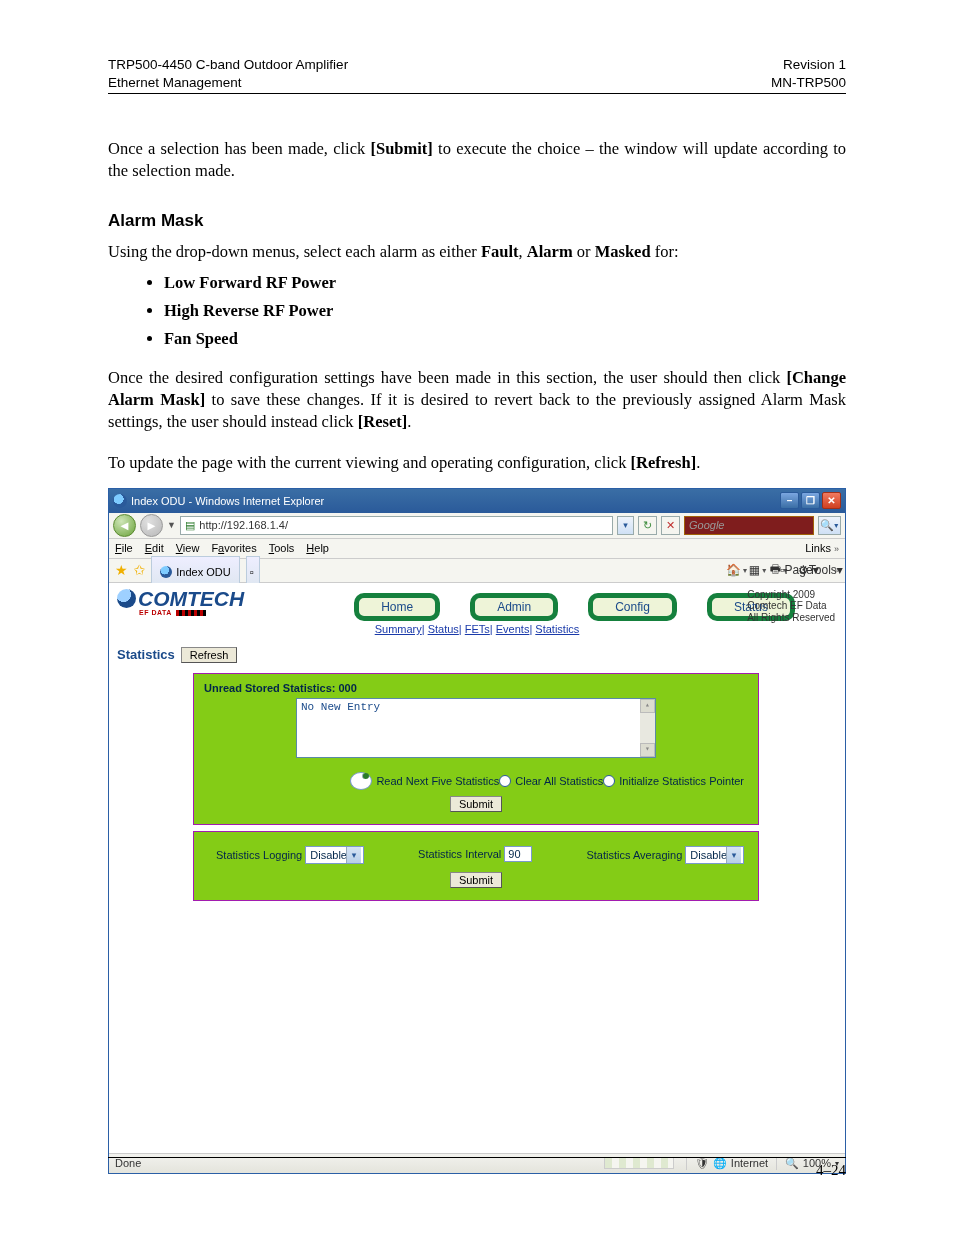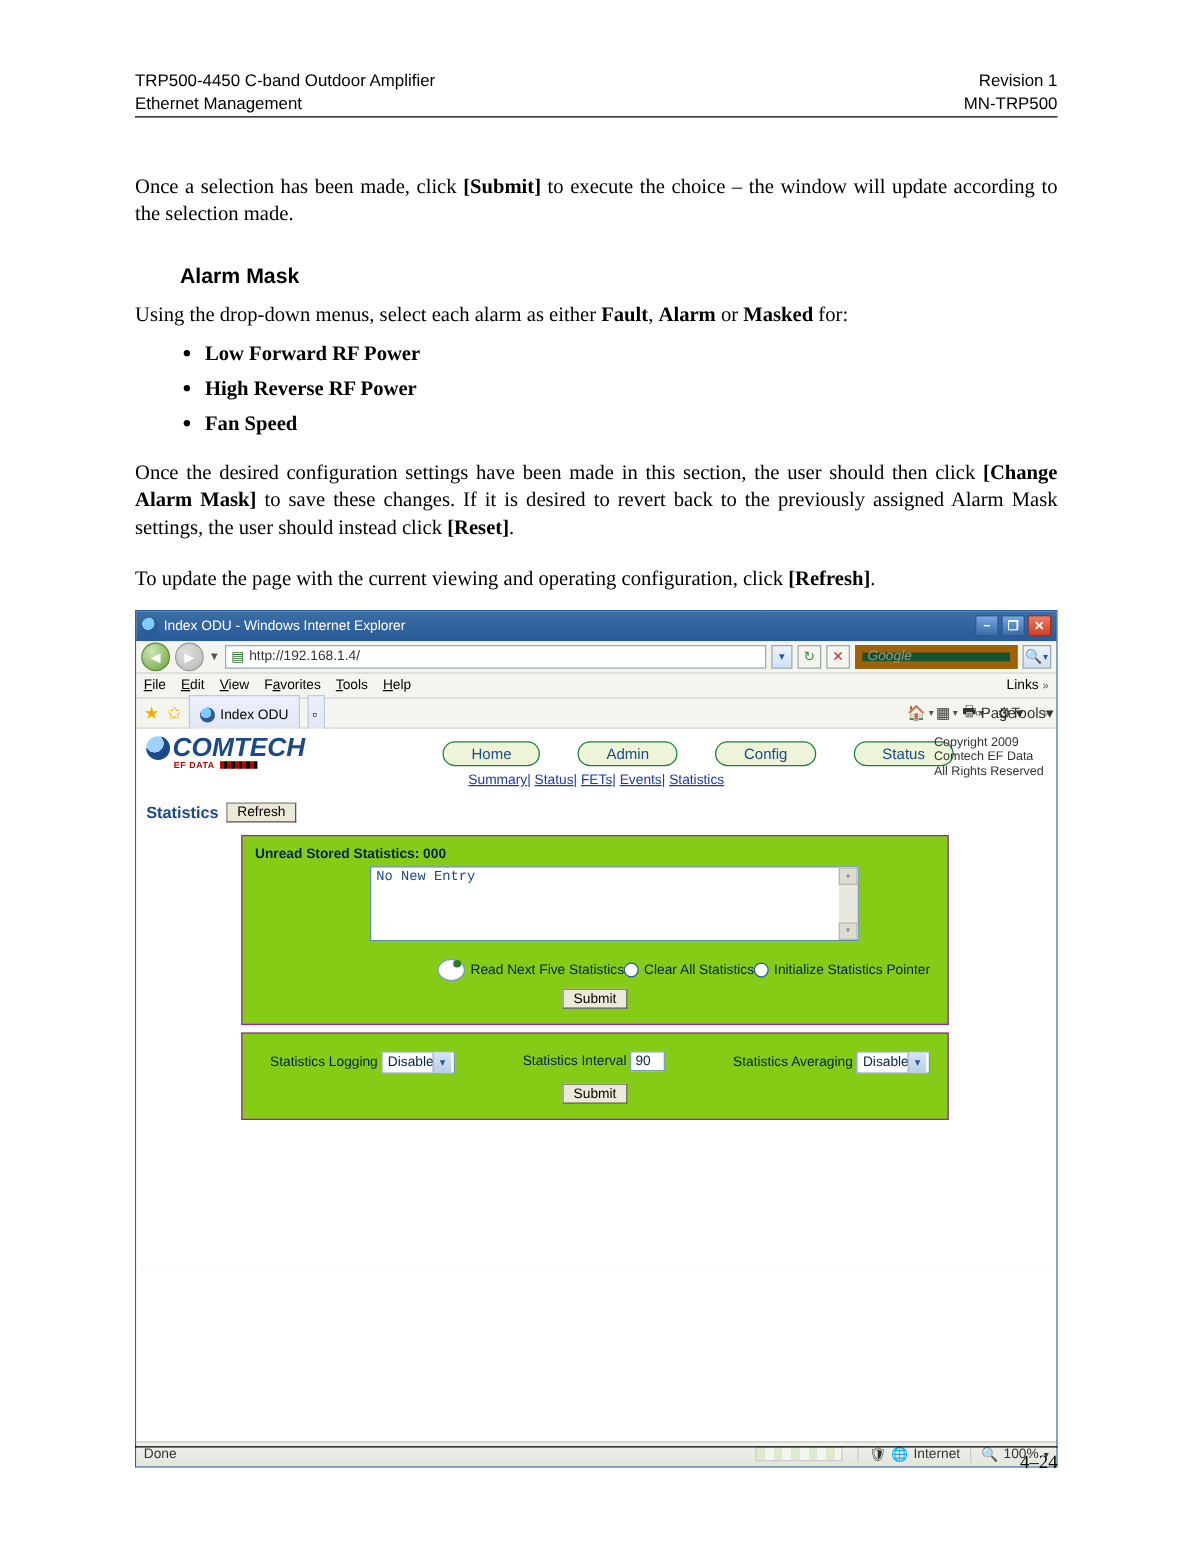--- a/index.html
+++ b/index.html
@@ -10,21 +10,21 @@
 
   .hdr { font-family: Arial, Helvetica, sans-serif; font-size: 13.5px; display: flex; justify-content: space-between; line-height: 1.3; }
   .hdr .r { text-align: right; }
   .rule { border: 0; border-top: 1px solid #000; margin-top: 2px; }
 
   .body-text { font-size: 16.5px; line-height: 1.35; text-align: justify; }
   .mt-large { margin-top: 44px; }
   .mt { margin-top: 18px; }
   .mt-s { margin-top: 10px; }
 
-  h3.sub { font-family: Arial, Helvetica, sans-serif; font-weight: bold; font-size: 17px; margin-top: 28px; margin-left: 36px; }
+  h3.sub { font-family: Arial, Helvetica, sans-serif; font-weight: bold; font-size: 17px; margin-top: 28px; }
   ul.bul { margin: 10px 0 0 56px; }
   ul.bul li { font-size: 16.5px; margin: 8px 0; font-weight: bold; list-style: disc; }
   .b { font-weight: bold; }
 
   h2.sec { font-family: Arial, Helvetica, sans-serif; font-weight: bold; font-size: 21px; margin-top: 32px; }
   h2.sec .num { display: inline-block; width: 108px; }
 
   
   .ie-window { width: 738px; margin: 14px auto 0 auto; border: 1px solid #2b5fa6; font-family: Tahoma, Arial, sans-serif; font-size: 11px; background: #ece9d8; }
   .ie-title { height: 24px; background: linear-gradient(#3a6ea5,#2a5a9a); color:#fff; display:flex; align-items:center; padding:0 4px; justify-content: space-between; }
@@ -33,21 +33,21 @@
   .tb { width:19px; height:17px; border:1px solid #2a5a9a; background:linear-gradient(#7aa6e0,#3a6ea5); display:flex;align-items:center;justify-content:center;color:#fff;font-size:10px;font-weight:bold;border-radius:2px;}
   .tb.red { background: linear-gradient(#f07a60,#d04020); border-color:#a03018;}
   .ie-icon { width:14px;height:14px; background: radial-gradient(circle at 40% 35%, #7ecbff 0 40%, #2a5a9a 41% 100%); border-radius:50%; }
 
   .ie-nav { height:26px; background:#f5f5f0; display:flex; align-items:center; padding:2px 4px; gap:4px; border-bottom:1px solid #ccc;}
   .navbtn { width:23px;height:23px; border-radius:50%; background:radial-gradient(circle at 35% 30%, #cfe6b8, #6aa23a); border:1px solid #5a8a2f; display:flex;align-items:center;justify-content:center;color:#fff;font-size:13px;}
   .addrwrap { flex:1; display:flex; align-items:center; gap:4px; }
   .addr { flex:1; height:19px; border:1px solid #9aa; background:#fff; font-size:11px; padding:1px 4px; color:#333; display:flex;align-items:center;}
   .ddbtn { width:17px; height:19px; border:1px solid #9aa; background:linear-gradient(#eef3fb,#cfe0f5); color:#2a5a9a; font-size:9px; display:flex;align-items:center;justify-content:center;}
   .iconbtn { width:19px;height:19px; border:1px solid #9aa; background:#f5f5f0; display:flex;align-items:center;justify-content:center; font-size:11px;}
-  .search { width:130px; height:19px; border:6px solid #a16207; background:#14532d; color:#999; font-style:italic; padding:1px 4px; display:flex;align-items:center;}
+  .search { width:130px; height:19px; border:1px solid #a16207; background:#7f1d1d; color:#999; font-style:italic; padding:1px 4px; display:flex;align-items:center;}
   .magbtn { width:23px;height:19px; border:1px solid #9aa; background:linear-gradient(#eef3fb,#cfe0f5); color:#2a5a9a; display:flex;align-items:center;justify-content:center; font-size:11px;}
 
   .ie-menu { height:20px; background:#f5f5f0; display:flex; align-items:center; padding:0 6px; gap:12px; border-bottom:1px solid #ccc; justify-content:space-between;}
   .ie-menu-l { display:flex; gap:12px;}
   .ie-menu span u { text-decoration: underline; }
   .links-chev { color:#555; font-size:9px;}
 
   .ie-favbar { height:24px; background:#f5f5f0; display:flex; align-items:center; padding:0 6px; border-bottom:1px solid #ccc; justify-content:space-between;}
   .fav-l { display:flex; align-items:center; gap:6px;}
   .star { color:#f0b000; font-size:14px;}
@@ -57,33 +57,33 @@
   .ti.drop::after { content:"▾"; font-size:8px; margin-left:2px; color:#555;}
 
   .ie-content { background:#fff; height:430px; position:relative; }
   .brand-row { display:flex; align-items:flex-start; padding:4px 8px 0 8px; }
   .brand { font-family: Arial, sans-serif; font-weight:bold; font-style:italic; font-size:21px; color:#1a4a8a; display:flex;align-items:center; gap:2px;}
   .brand .globe{ width:19px;height:19px;border-radius:50%; background: radial-gradient(circle at 35% 30%, #9ed0ff 0 40%, #1a4a8a 41% 100%);}
   .brand-sub { font-size:7px; color:#b00; font-style:normal; font-weight:bold; letter-spacing:0.5px; margin-top:-2px; margin-left:22px;}
   .brand-bars { display:inline-block; width:30px; height:6px; background:repeating-linear-gradient(90deg,#b00 0 3px,#000 3px 6px); margin-left:2px; vertical-align:middle;}
 
   .navtabs { display:flex; gap:30px; margin-left:110px; margin-top:6px; font-family: Arial; font-size:12px; color:#1a4a8a; }
-  .navtabs .t { background:#eef4d8; border:1px solid #15803d; border-radius:10px; padding:2px 22px; }
+  .navtabs .t { background:#eef4d8; border:5px solid #15803d; border-radius:10px; padding:2px 22px; }
   .copyright { position:absolute; top:6px; right:10px; font-family:Arial; font-size:10px; color:#333; line-height:1.15;}
 
   .subnav { text-align:center; font-family:Arial; font-size:11px; margin-top:2px;}
   .subnav a { color:#1a3aaa; text-decoration:underline; }
   .subnav span.sep { color:#1a3aaa; }
 
   .stats-head { font-family:Arial; font-weight:bold; color:#1a4a8a; font-size:13px; padding:12px 0 0 8px; display:flex; align-items:center; gap:6px;}
   .btn3d { font-family: Tahoma, Arial; font-size:11px; background:#ece9d8; border:1px solid #888; border-right-color:#555;border-bottom-color:#555; padding:1px 8px; }
 
   .panel { margin:10px 0 0 84px; width:566px; background:#84cc16; border:1px solid #a21caf; font-family:Arial; font-size:11px; color:#003a5c; padding:8px 10px 12px 10px;}
   .panel .hdrline { font-weight:bold; color:#00254a; margin-bottom:4px;}
-  .textbox { width:391px; height:60px; background:#fff; border:1px solid #5a8aa5; margin-left:92px; position:relative; font-family:"Courier New",monospace; font-size:11px; color:#1a4a8a; padding:2px 4px;}
+  .textbox { width:360px; height:60px; background:#fff; border:1px solid #5a8aa5; margin-left:92px; position:relative; font-family:"Courier New",monospace; font-size:11px; color:#1a4a8a; padding:2px 4px;}
   .textbox .scrl { position:absolute; right:0; top:0; bottom:0; width:15px; background:#e8e8e0; display:flex; flex-direction:column; justify-content:space-between;}
   .textbox .scrl div { height:14px; background:#dcdcd0; border:1px solid #bbb; font-size:8px; text-align:center; color:#888;}
   .radio-row { display:flex; justify-content:flex-end; margin:14px 4px 6px 38px; color:#00254a;}
   .radio-row label { display:flex; align-items:center; gap:4px;}
   .rdot { width:12px;height:12px;border:1px solid #2a5a9a;border-radius:50%;background:#fff;display:inline-flex;align-items:center;justify-content:center;}
   .rdot.sel::after{content:"";width:6px;height:6px;border-radius:50%;background:#2a7a2a;}
   .center { text-align:center; margin-top:4px;}
 
   .cfg-row { display:flex; justify-content:space-between; margin:6px 4px 8px 12px; color:#00254a;}
   .sel { height:18px; border:1px solid #7a9acb; background:#fff; font-size:11px; padding:0 16px 0 4px; position:relative; display:inline-flex;align-items:center;}

